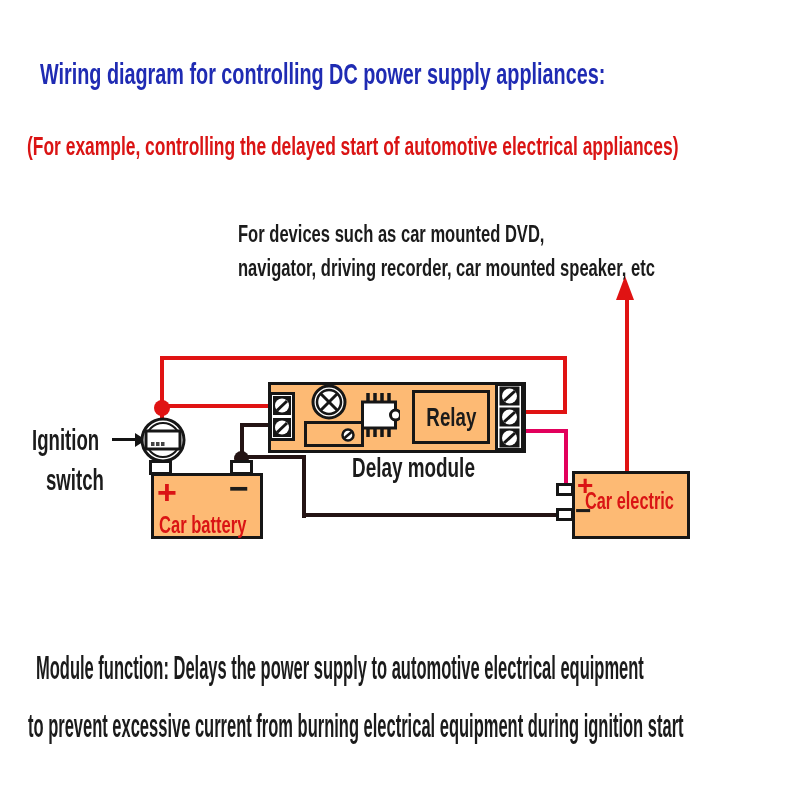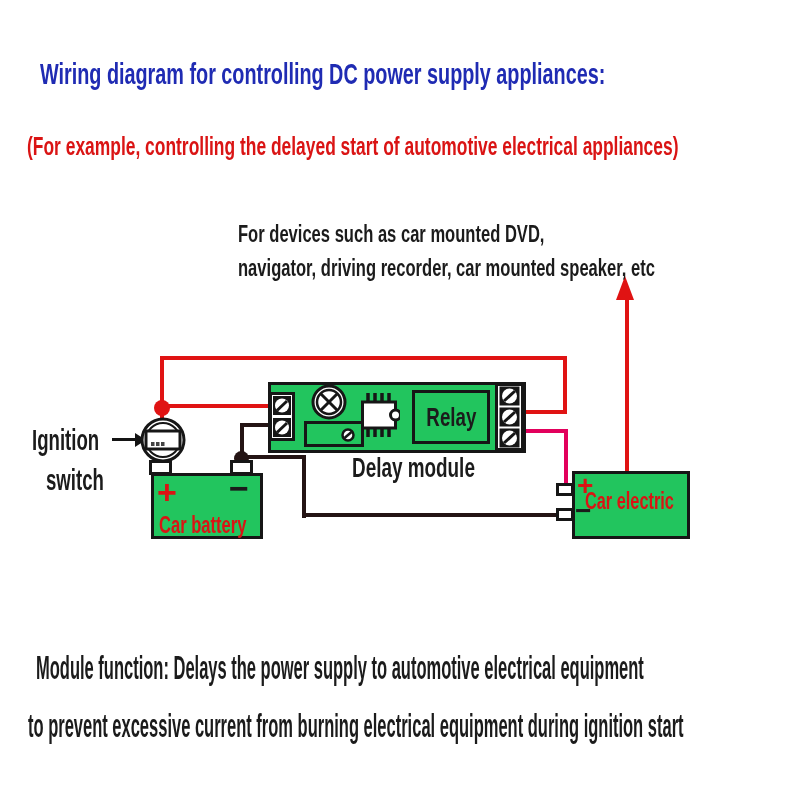--- a/index.html
+++ b/index.html
@@ -14,21 +14,21 @@
   .blue{color:#1f2bb3;}
   .red{color:#da1414;}
   .blk{color:#1b1b1b;}
   .wire{position:absolute;z-index:1;}
   .w-red{background:#e01313;}
   .w-pink{background:#e2005c;}
   .w-blk{background:#241414;}
   .dot{position:absolute;border-radius:50%;z-index:2;}
   .dot-red{background:#e01313;}
   .dot-blk{background:#241414;}
-  .box{position:absolute;border:3px solid #161616;background:#22c55e;box-sizing:border-box;z-index:3;}
+  .box{position:absolute;border:3px solid #161616;background:#fdba74;box-sizing:border-box;z-index:3;}
   .svgc{position:absolute;z-index:4;}
   .tab{position:absolute;border:3px solid #161616;background:#fff;box-sizing:border-box;z-index:3;}
   .lbl{z-index:5;}
   .arrhead-up{
     position:absolute;width:0;height:0;z-index:2;
     border-left:9px solid transparent;border-right:9px solid transparent;
     border-bottom:24px solid #e01313;
   }
   .arrhead-right{
     position:absolute;width:0;height:0;z-index:2;

